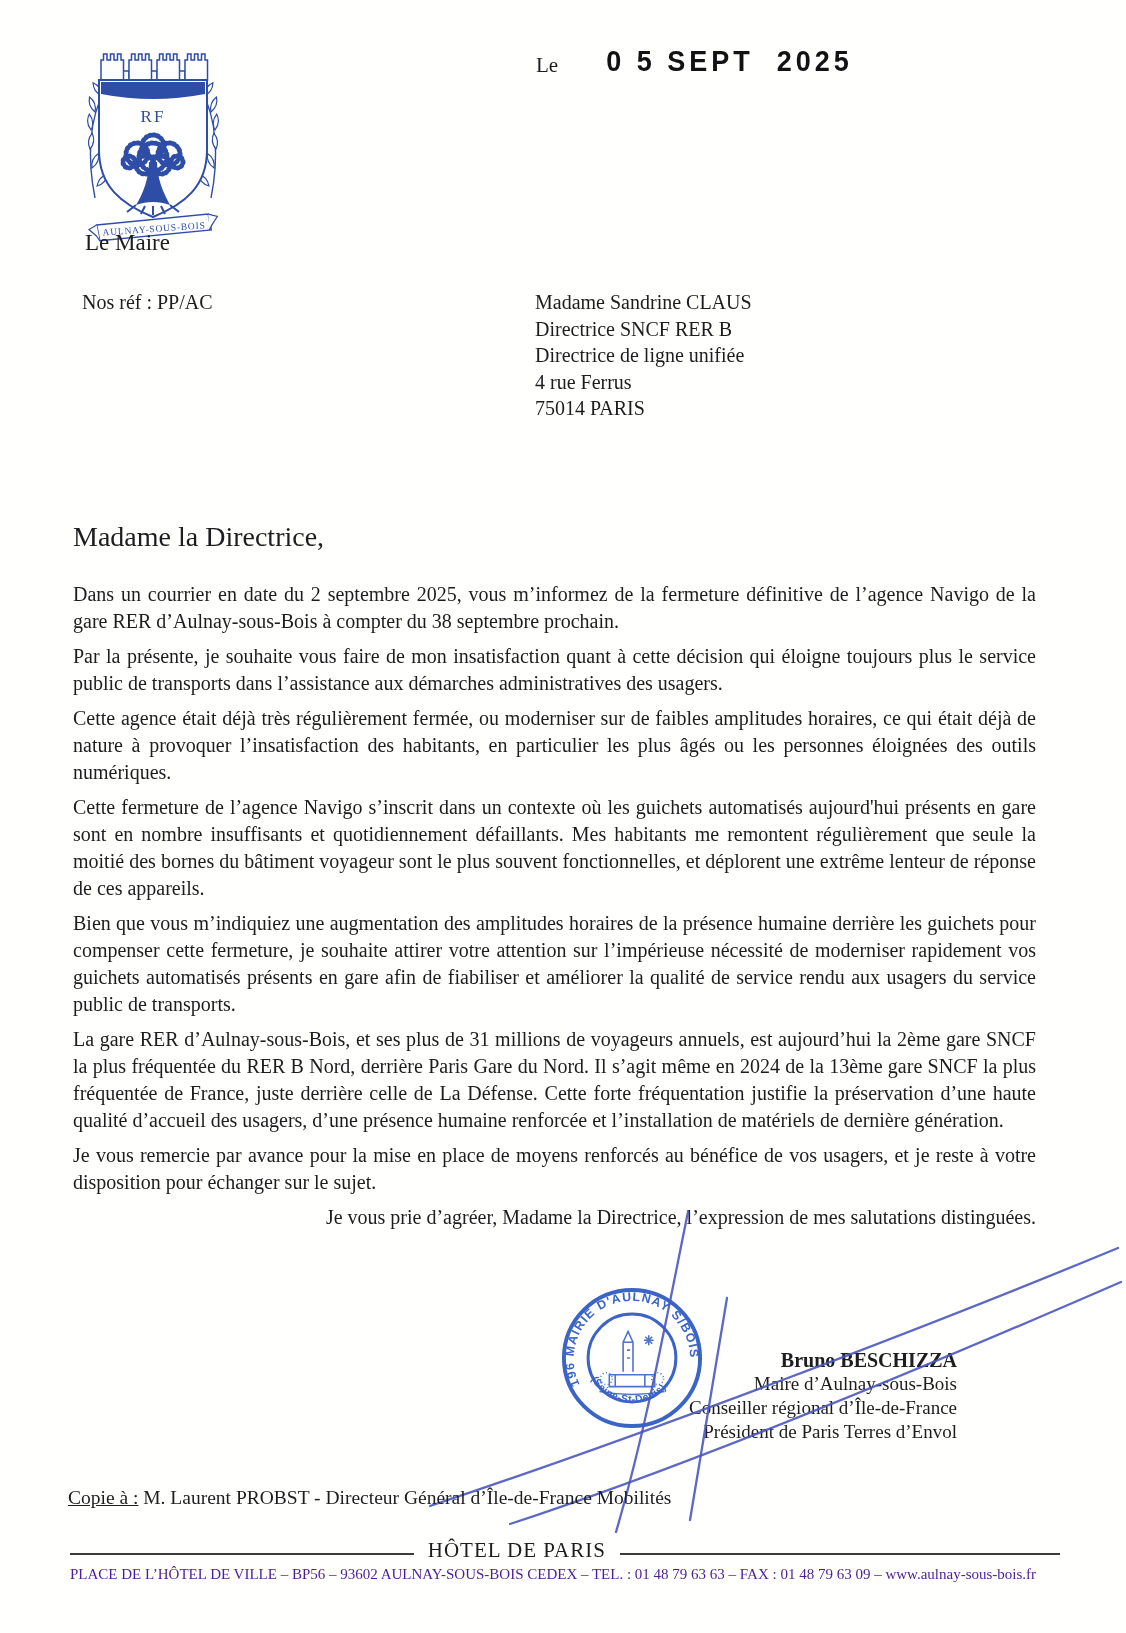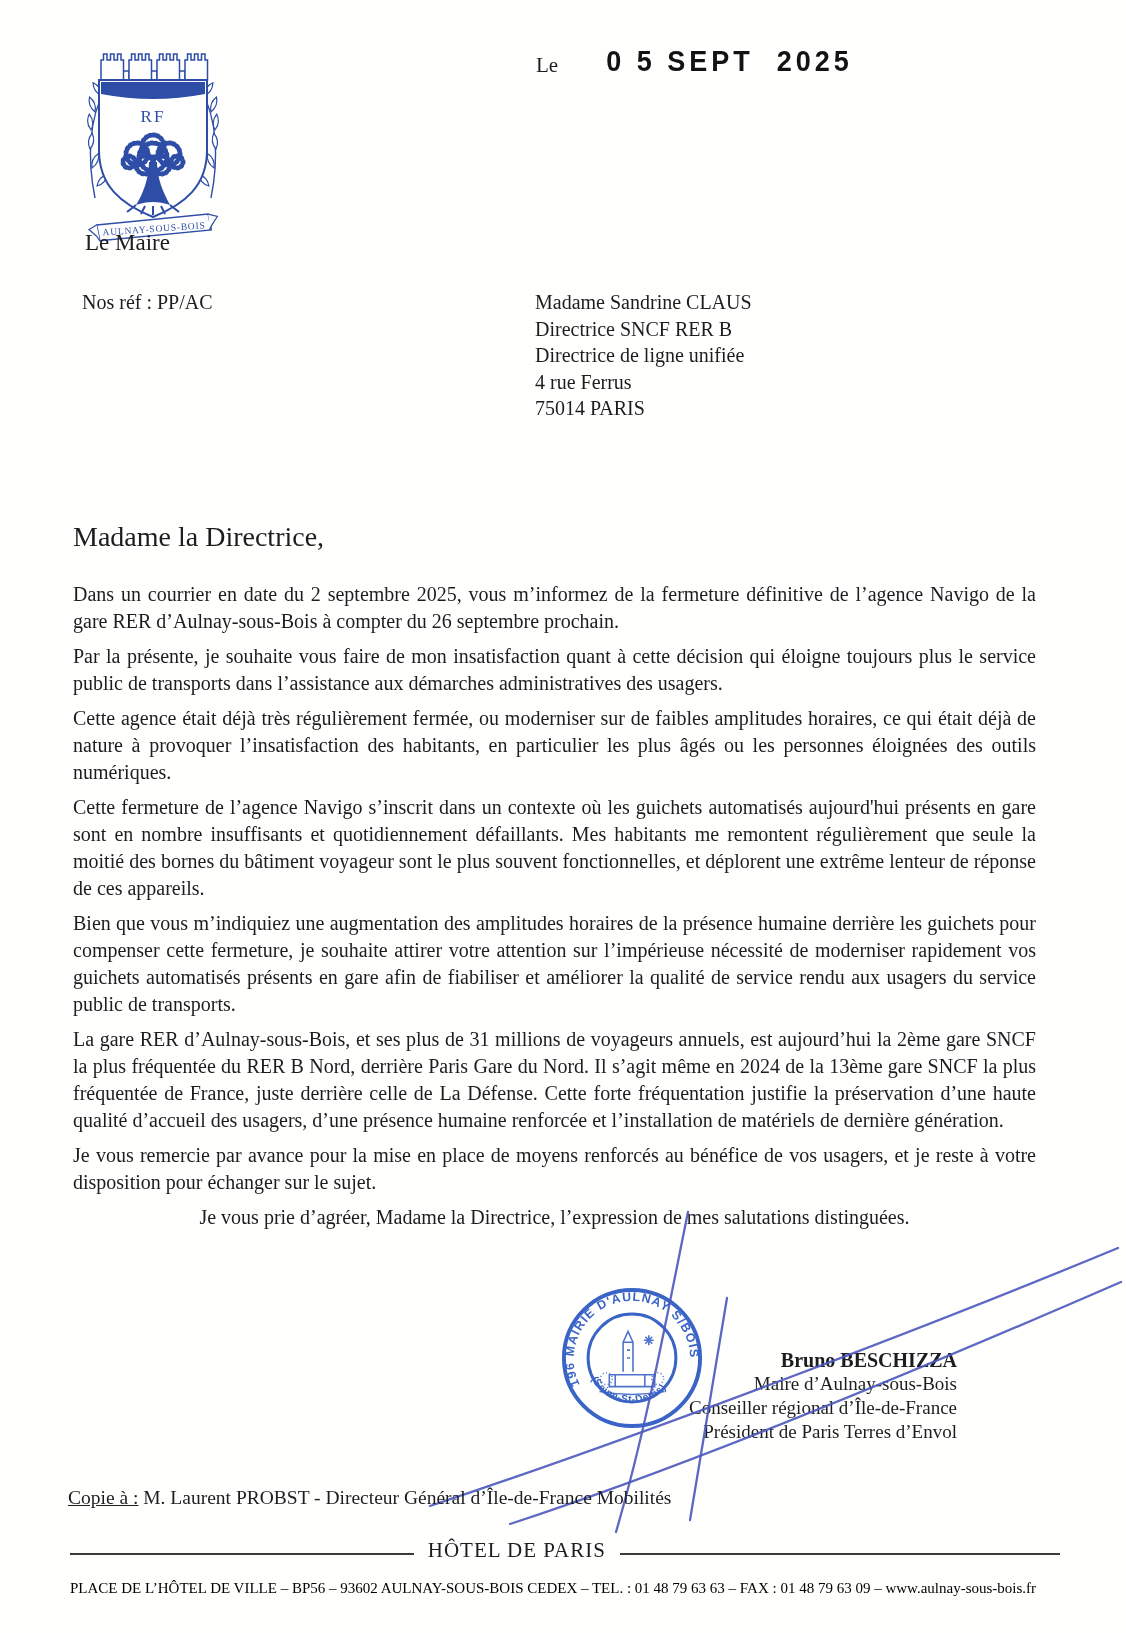--- a/index.html
+++ b/index.html
@@ -30,39 +30,39 @@
     transform:scaleY(1.08);transform-origin:bottom;white-space:pre;
   }
   
   .ref{position:absolute;left:82px;top:291px;font-size:20px;}
   .recipient{position:absolute;left:535px;top:289px;font-size:20px;line-height:26.5px;}
   
   .subject{position:absolute;left:73px;top:446px;font-size:20px;}
   .salutation{position:absolute;left:73px;top:521px;font-size:28px;}
   .body{position:absolute;left:73px;top:581px;width:963px;font-size:20px;line-height:27px;text-align:justify;}
   .body p{margin:0 0 8px 0;}
-  .body p.closing{text-align:center;}
+  .body p.closing{text-align:right;}
   
   .stamp{position:absolute;left:558px;top:1281px;width:148px;height:153px;opacity:.92;}
   .stamp-line{stroke:var(--stamp-blue);fill:none;}
   .stamp-text{fill:var(--stamp-blue);font-family:"Liberation Sans",sans-serif;font-weight:700;}
   .sig-names{position:absolute;left:612px;top:1348px;width:345px;text-align:right;font-size:19px;line-height:24px;}
   .sig-name{font-weight:700;font-size:20px;}
   .ink{position:absolute;left:0;top:0;width:1126px;height:1633px;pointer-events:none;}
   .pen{stroke:var(--pen-blue);fill:none;stroke-width:2.3;stroke-linecap:round;opacity:.9;}
   
   .copy{position:absolute;left:68px;top:1487px;font-size:19.5px;}
   .copy-label{text-decoration:underline;}
   
   .footer{position:absolute;left:70px;top:1538px;width:990px;}
   .footer-title-row{display:flex;align-items:center;}
   .footer-title{font-size:21px;letter-spacing:1px;padding:0 14px;white-space:nowrap;}
   .rule{height:0;border-top:2px solid #3c3c3c;flex:0.82;margin-top:6px;}
   .rule-r{flex:1.05;}
-  .footer-address{width:912px;margin-top:17px;text-align:center;font-size:15px;white-space:nowrap;color:#000000;}
+  .footer-address{width:912px;margin-top:3px;text-align:center;font-size:15px;white-space:nowrap;color:#4c1d95;}
 </style>
 </head>
 <body>
 
 <div class="page">
 
   <svg class="crest" viewBox="0 0 136 196">
     <defs>
       <path id="tw" d="M0 34 V14 h2.5 v-6 h3.5 v6 h3.5 v-6 h3.5 v6 h3.5 v-6 h3.5 v6 h2.5 v20 z"></path>
       <path id="lf" d="M0 0 Q5 -8 0 -16 Q-5 -8 0 0 Z"></path>
@@ -132,21 +132,21 @@
     <div>Madame Sandrine CLAUS</div>
     <div>Directrice SNCF RER B</div>
     <div>Directrice de ligne unifiée</div>
     <div>4 rue Ferrus</div>
     <div>75014 PARIS</div>
   </div>
 
   <div class="salutation">Madame la Directrice,</div>
 
   <div class="body">
-    <p>Dans un courrier en date du 2 septembre 2025, vous m’informez de la fermeture définitive de l’agence Navigo de la gare RER d’Aulnay-sous-Bois à compter du 26 septembre prochain.</p>
+    <p>Dans un courrier en date du 2 septembre 2025, vous m’informez de la fermeture définitive de l’agence Navigo de la gare RER d’Aulnay-sous-Bois à compter du 38 septembre prochain.</p>
     <p>Par la présente, je souhaite vous faire de mon insatisfaction quant à cette décision qui éloigne toujours plus le service public de transports dans l’assistance aux démarches administratives des usagers.</p>
     <p>Cette agence était déjà très régulièrement fermée, ou moderniser sur de faibles amplitudes horaires, ce qui était déjà de nature à provoquer l’insatisfaction des habitants, en particulier les plus âgés ou les personnes éloignées des outils numériques.</p>
     <p>Cette fermeture de l’agence Navigo s’inscrit dans un contexte où les guichets automatisés aujourd'hui présents en gare sont en nombre insuffisants et quotidiennement défaillants. Mes habitants me remontent régulièrement que seule la moitié des bornes du bâtiment voyageur sont le plus souvent fonctionnelles, et déplorent une extrême lenteur de réponse de ces appareils.</p>
     <p>Bien que vous m’indiquiez une augmentation des amplitudes horaires de la présence humaine derrière les guichets pour compenser cette fermeture, je souhaite attirer votre attention sur l’impérieuse nécessité de moderniser rapidement vos guichets automatisés présents en gare afin de fiabiliser et améliorer la qualité de service rendu aux usagers du service public de transports.</p>
     <p>La gare RER d’Aulnay-sous-Bois, et ses plus de 31 millions de voyageurs annuels, est aujourd’hui la 2ème gare SNCF la plus fréquentée du RER B Nord, derrière Paris Gare du Nord. Il s’agit même en 2024 de la 13ème gare SNCF la plus fréquentée de France, juste derrière celle de La Défense. Cette forte fréquentation justifie la préservation d’une haute qualité d’accueil des usagers, d’une présence humaine renforcée et l’installation de matériels de dernière génération.</p>
     <p>Je vous remercie par avance pour la mise en place de moyens renforcés au bénéfice de vos usagers, et je reste à votre disposition pour échanger sur le sujet.</p>
     <p class="closing">Je vous prie d’agréer, Madame la Directrice, l’expression de mes salutations distinguées.</p>
   </div>
 
   <svg class="stamp" viewBox="0 0 150 155">

